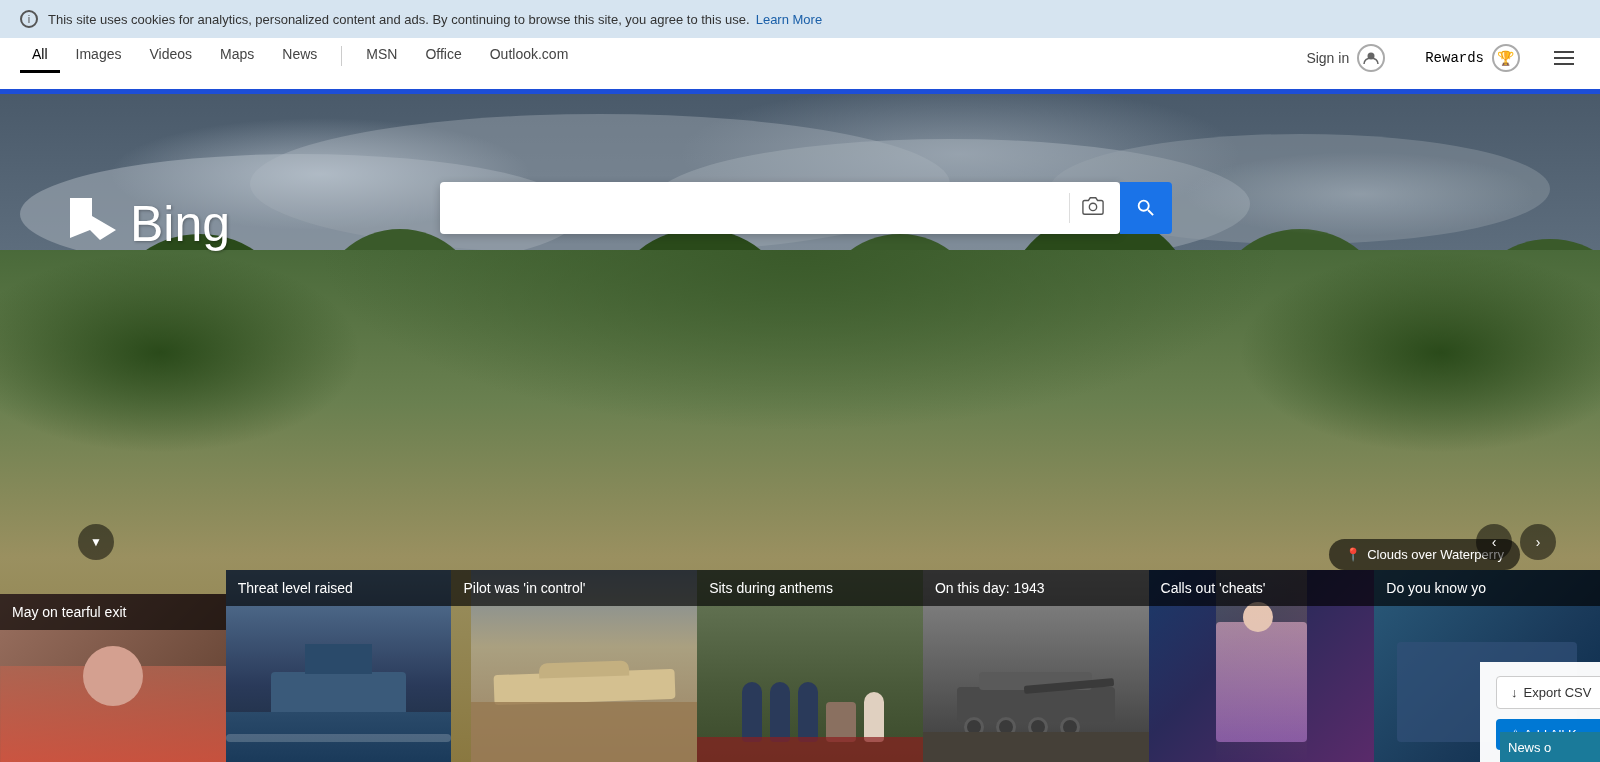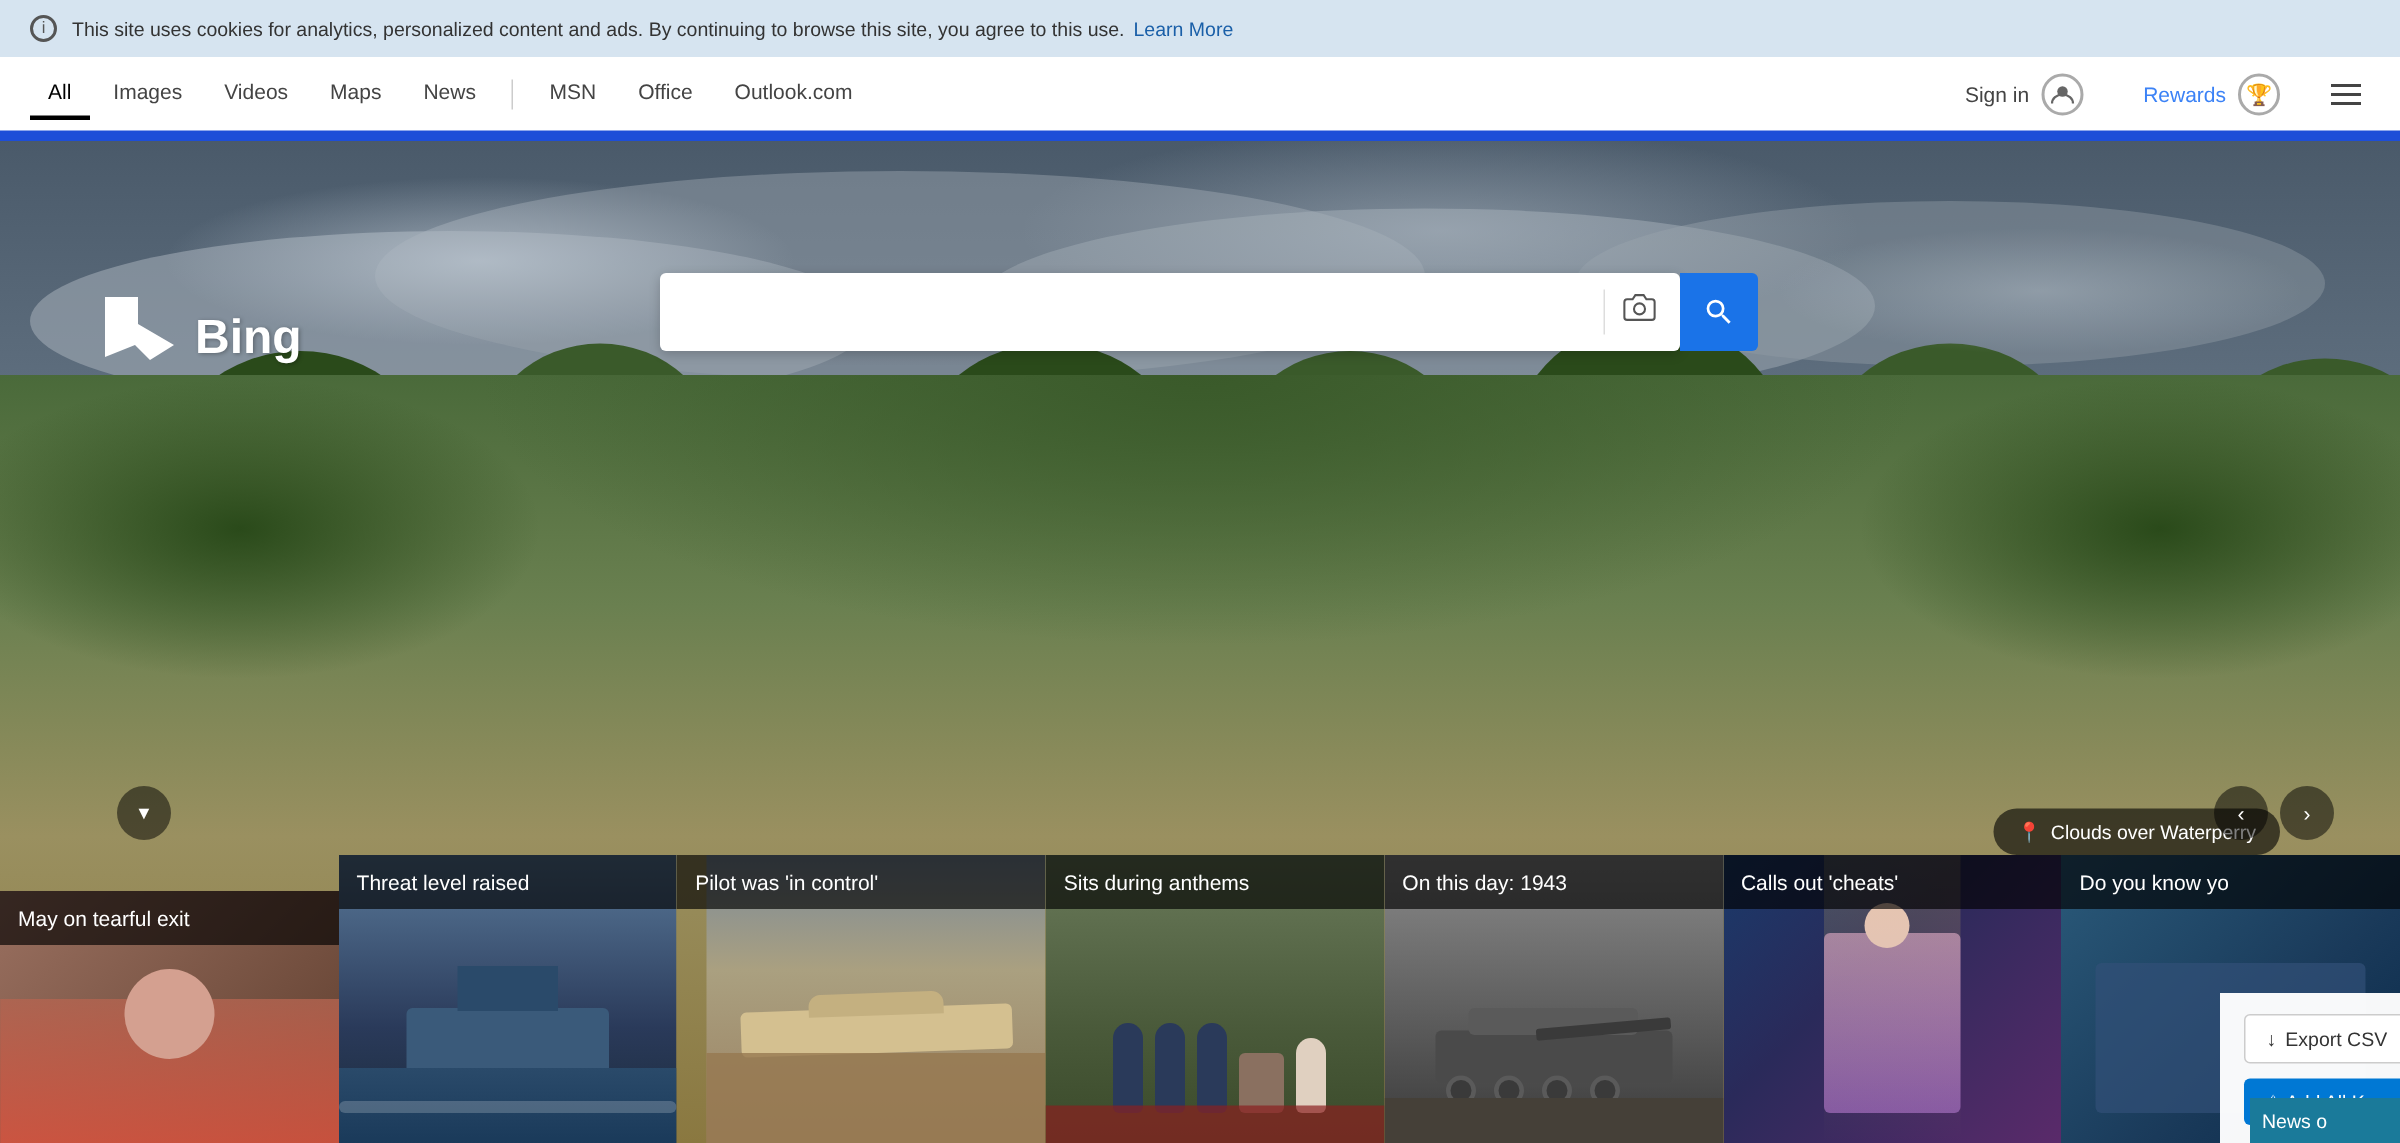--- a/index.html
+++ b/index.html
@@ -14,42 +14,42 @@
     .cookie-banner .info-icon {
       margin-right: 10px; width: 18px; height: 18px; border: 2px solid #555;
       border-radius: 50%; display: flex; align-items: center; justify-content: center;
       font-size: 11px; color: #555; flex-shrink: 0;
     }
     .cookie-banner a { color: #1a5fa8; text-decoration: none; margin-left: 6px; }
 
     
     .nav-bar {
       position: absolute; top: 38px; left: 0; width: 100%; height: 56px;
-      background: rgba(255,255,255,0.95); display: flex; align-items: center;
-      padding: 0 20px; z-index: 100; border-bottom: 7px solid #1d4ed8;
+      background: rgba(255,255,255,0.95); display: flex; align-items: flex-start;
+      padding: 0 20px; z-index: 100; border-bottom: 5px solid #1d4ed8;
     }
     .nav-links { display: flex; align-items: center; gap: 4px; }
     .nav-link {
       padding: 8px 12px; font-size: 14px; color: #444; text-decoration: none;
       cursor: pointer; border-bottom: 3px solid transparent;
     }
     .nav-link.active { color: #000; border-bottom: 3px solid #000; font-weight: 500; }
     .nav-separator { width: 1px; height: 20px; background: #ccc; margin: 0 8px; }
     .nav-right { margin-left: auto; display: flex; align-items: center; gap: 16px; }
     .sign-in-btn {
       display: flex; align-items: center; gap: 8px; cursor: pointer;
       font-size: 14px; color: #444; padding: 6px 12px;
     }
     .user-circle {
       width: 28px; height: 28px; border-radius: 50%; border: 2px solid #aaa;
       display: flex; align-items: center; justify-content: center;
     }
     .rewards-btn {
       display: flex; align-items: center; gap: 8px; cursor: pointer;
-      font-size: 14px; color: #3b82f6; padding: 6px 12px;
+      font-size: 14px; color: #000000; padding: 6px 12px; font-family: Liberation Mono, monospace;
     }
     .rewards-icon {
       width: 28px; height: 28px; border-radius: 50%; border: 2px solid #aaa;
       display: flex; align-items: center; justify-content: center; font-size: 14px;
     }
     .menu-icon { cursor: pointer; display: flex; flex-direction: column; gap: 4px; padding: 6px; }
     .menu-icon span { width: 20px; height: 2px; background: #444; display: block; }
 
     
     .sky {
@@ -67,21 +67,21 @@
     
     .bing-logo {
       position: absolute; top: 94px; left: 60px; z-index: 50;
       display: flex; align-items: center; padding: 100px 0 0 0;
     }
     .bing-b {
       width: 60px; height: 60px; position: relative;
     }
     .bing-b svg { width: 60px; height: 60px; }
     .bing-text {
-      font-size: 32px; color: white; font-weight: 700; margin-left: 10px;
+      font-size: 50px; color: white; font-weight: 400; margin-left: 10px;
       text-shadow: 1px 1px 3px rgba(0,0,0,0.3);
     }
 
     
     .search-container {
       position: absolute; top: 94px; left: 0; width: 100%; z-index: 50;
       display: flex; align-items: center; justify-content: center;
       padding-top: 88px;
     }
     .search-box {

